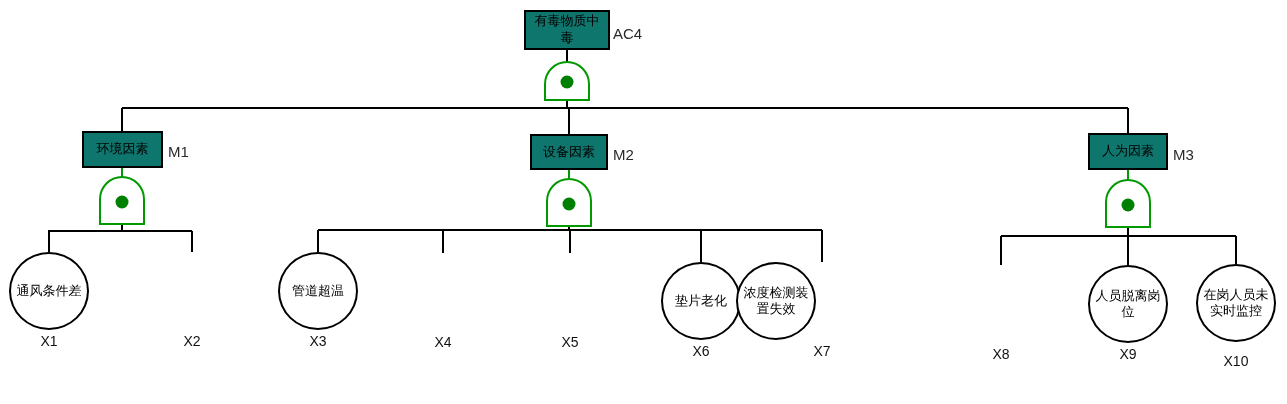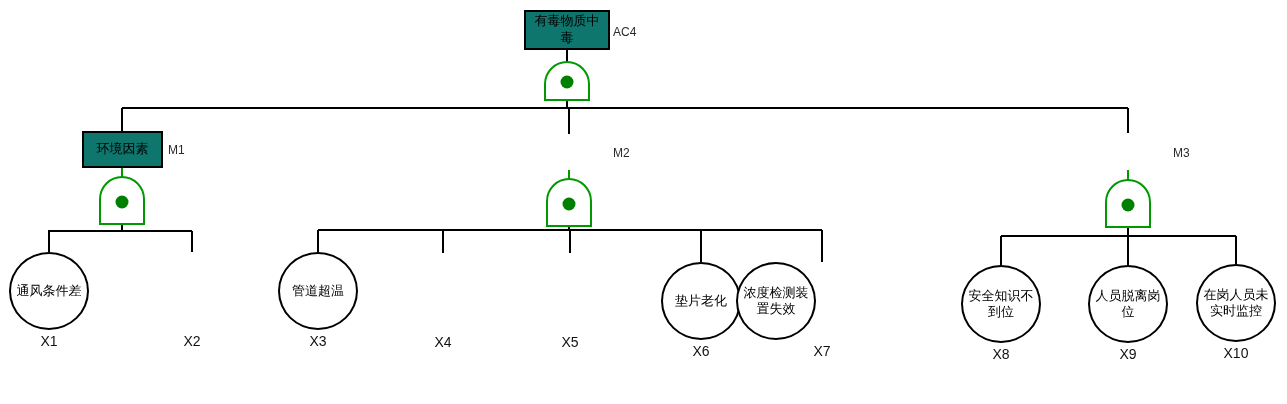--- a/index.html
+++ b/index.html
@@ -30,21 +30,21 @@
     text-align:center;font-size:13px;line-height:1.3;
     padding:0 5px;
   }
   .circle{
     position:absolute;box-sizing:border-box;
     border:2px solid #000;border-radius:50%;background:#fff;
     display:flex;align-items:center;justify-content:center;
     text-align:center;font-size:13px;line-height:1.2;
   }
   .ctext{display:inline-block;width:68px;}
-  .tag{position:absolute;font-size:12px;color:var(--tag);white-space:nowrap;}
+  .tag{position:absolute;font-size:15px;color:var(--tag);white-space:nowrap;}
   .xlabel{position:absolute;width:80px;text-align:center;font-size:14px;color:#111;}
 </style>
 </head>
 <body>
 
 <div class="canvas">
 
   <svg class="wires" viewBox="0 0 1287 404">
 
     <g>
@@ -99,22 +99,28 @@
   <div class="box" style="left:524px;top:10px;width:86px;height:40px">
     <span>有毒物质中毒</span>
   </div>
   <div class="tag" style="left:613px;top:25px">AC4</div>
 
   <div class="box" style="left:82px;top:131px;width:81px;height:37px">
     <span>环境因素</span>
   </div>
   <div class="tag" style="left:168px;top:143px">M1</div>
 
+  <div class="box" style="left:530px;top:134px;width:78px;height:36px">
+    <span>设备因素</span>
+  </div>
   <div class="tag" style="left:613px;top:146px">M2</div>
 
+  <div class="box" style="left:1088px;top:133px;width:80px;height:37px">
+    <span>人为因素</span>
+  </div>
   <div class="tag" style="left:1173px;top:146px">M3</div>
 
   <div class="circle" style="left:9px;top:252px;width:80px;height:78px">
     <span class="ctext">通风条件差</span>
   </div>
   <div class="xlabel" style="left:9px;top:333px">X1</div>
 
   <div class="xlabel" style="left:152px;top:333px">X2</div>
 
   <div class="circle" style="left:278px;top:252px;width:80px;height:78px">
@@ -129,28 +135,25 @@
   <div class="circle" style="left:661px;top:262px;width:80px;height:78px">
     <span class="ctext">垫片老化</span>
   </div>
   <div class="xlabel" style="left:661px;top:343px">X6</div>
 
   <div class="circle" style="left:736px;top:262px;width:80px;height:78px">
     <span class="ctext">浓度检测装置失效</span>
   </div>
   <div class="xlabel" style="left:782px;top:343px">X7</div>
 
-  <div class="circle" style="left:961px;top:265px;width:80px;height:78px">
-    <span class="ctext">安全知识不到位</span>
-  </div>
   <div class="xlabel" style="left:961px;top:346px">X8</div>
 
   <div class="circle" style="left:1088px;top:265px;width:80px;height:78px">
     <span class="ctext">人员脱离岗位</span>
   </div>
   <div class="xlabel" style="left:1088px;top:346px">X9</div>
 
   <div class="circle" style="left:1196px;top:264px;width:80px;height:78px">
     <span class="ctext">在岗人员未实时监控</span>
   </div>
-  <div class="xlabel" style="left:1196px;top:345px">X10</div>
+  <div class="xlabel" style="left:1196px;top:353px">X10</div>
 
 </div>
 
 </body></html>

